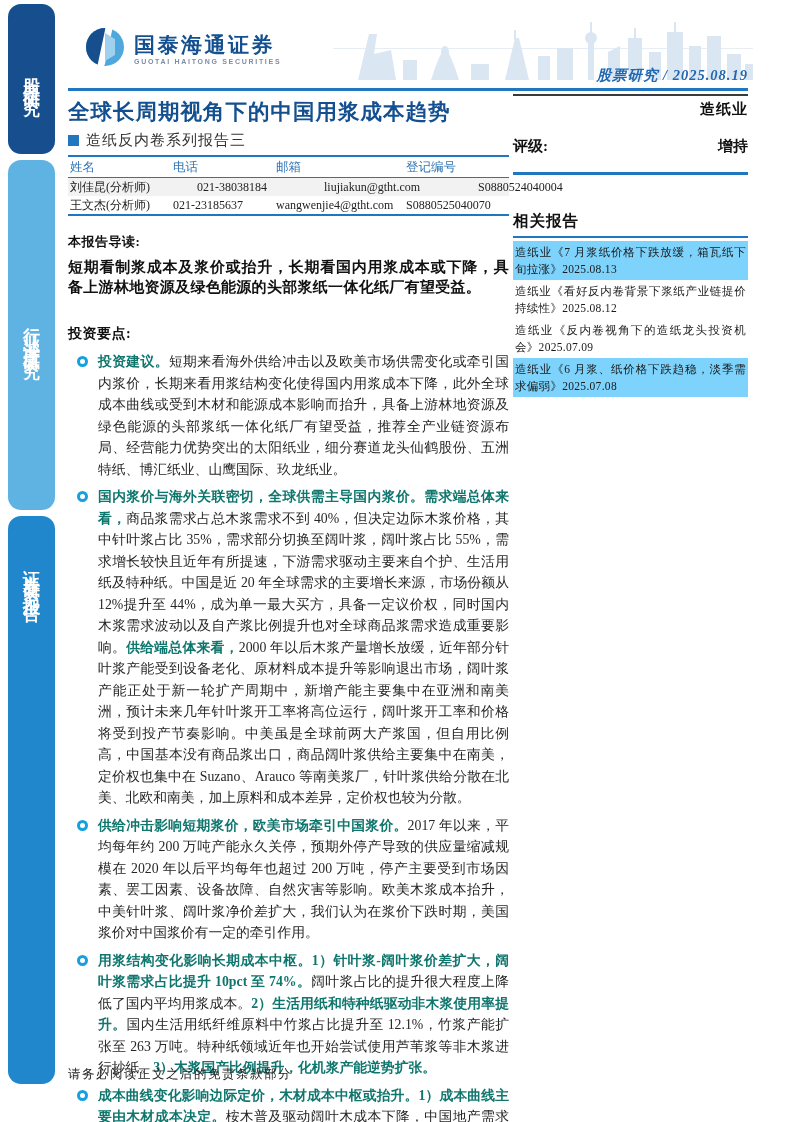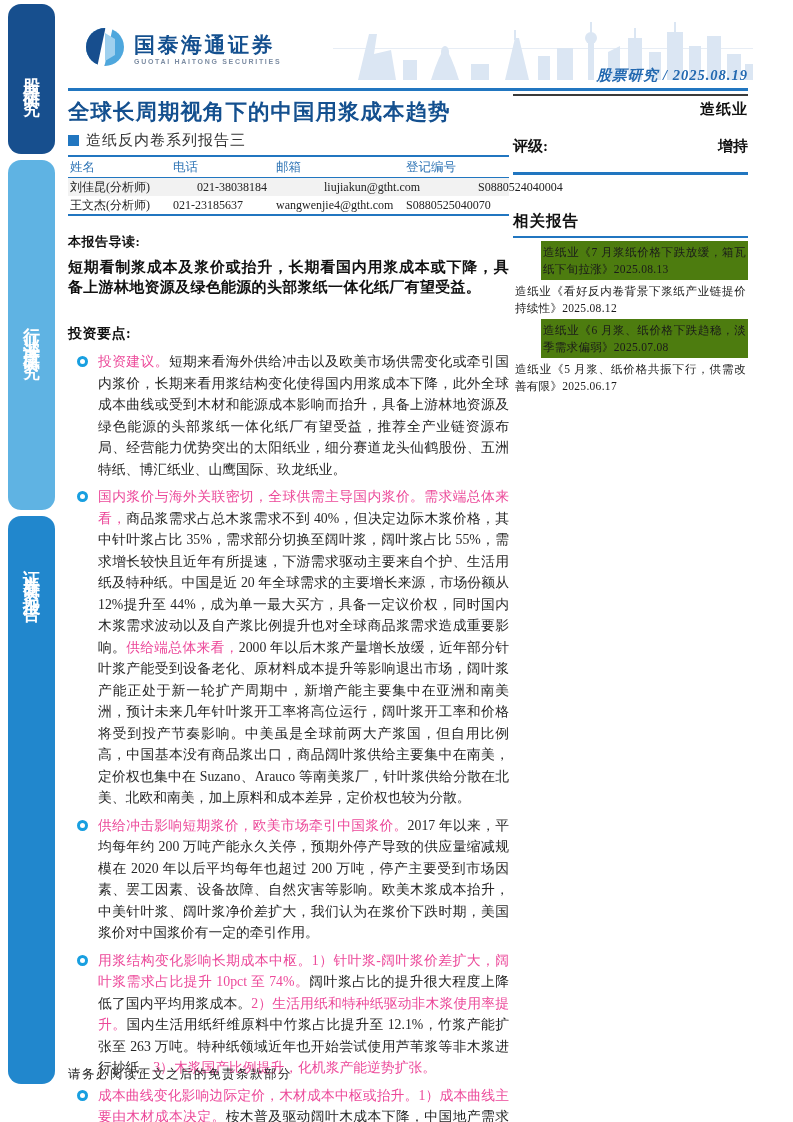--- a/index.html
+++ b/index.html
@@ -36,21 +36,21 @@
   .rating-row { position:absolute; left:513px; right:45px; top:137px;
                 display:flex; justify-content:space-between;
                 font-size:15px; font-weight:bold; color:#111; }
   .rc-blueline { position:absolute; left:513px; right:45px; top:172px; height:2.5px; background:#2176c0; }
   
   .related { position:absolute; left:513px; right:45px; top:211px; }
   .rel-head { font-size:15.5px; font-weight:bold; color:#111; letter-spacing:1px;
               padding-bottom:4px; border-bottom:2px solid #2176c0; margin-bottom:3px; }
   .rel-item { font-size:11.5px; line-height:16.5px; color:#1a1a1a; text-align:justify;
               padding:3px 2px; letter-spacing:0.3px; }
-  .rel-item.shade { background:#4d7c0f;margin-left:28px; }
+  .rel-item.shade { background:#7dd3fc; }
   
   .series { position:absolute; left:68px; top:131px; display:flex; align-items:center;
             font-size:15px; color:#333; letter-spacing:1px; }
   .series-sq { width:11px; height:11px; background:#2176c0; margin-right:7px; }
   .atable { position:absolute; left:68px; top:155px; width:441px;
             border-top:2.5px solid #2176c0; border-bottom:2.5px solid #2176c0;
             font-size:12px; }
   .arow { display:grid; grid-template-columns:103px 103px 130px 105px; align-items:center; }
   .arow.head { color:#2e74b5; border-bottom:1.5px solid #2176c0; height:21px; font-size:12.5px; }
   .arow.r1 { background:#f2f2f2; height:18px;gap:24px; }
@@ -59,21 +59,21 @@
   
   .main-col { position:absolute; left:68px; top:233px; width:441px; }
   .intro-head { font-size:13px; font-weight:bold; color:#111; margin-bottom:6px; letter-spacing:0.5px; }
   .intro-sum { font-size:15px; font-weight:bold; color:#111; line-height:20px;
                text-align:justify; margin-bottom:28px; letter-spacing:0.3px; }
   .kp-head { font-size:14px; font-weight:bold; color:#111; margin-bottom:8px; letter-spacing:0.5px; }
   .bullet { display:flex; margin-bottom:6px; }
   .ring { flex:0 0 11px; width:11px; height:11px; margin:5px 10px 0 9px;
           border:3px solid #189fe0; border-radius:50%; background:#fff; }
   .btext { flex:1; font-size:13.8px; line-height:21.5px; color:#262626; text-align:justify; }
-  .btext .b { font-weight:normal; color:#ec4899; }
+  .btext .b { font-weight:bold; color:#0f766e; }
   
   .footer { position:absolute; left:68px; top:1066px; font-size:12.5px; color:#222; letter-spacing:1.5px; }
 </style>
 </head>
 <body>
 
 <div class="page">
 
   <div class="sb-block sb1">
     <div class="sb-text">股票研究</div>
@@ -168,22 +168,22 @@
       <div class="acell">021-23185637</div>
       <div class="acell">wangwenjie4@gtht.com</div>
       <div class="acell">S0880525040070</div>
     </div>
   </div>
 
   <div class="related">
     <div class="rel-head">相关报告</div>
     <div class="rel-item shade">造纸业《7 月浆纸价格下跌放缓，箱瓦纸下旬拉涨》2025.08.13</div>
     <div class="rel-item">造纸业《看好反内卷背景下浆纸产业链提价持续性》2025.08.12</div>
+    <div class="rel-item">造纸业《反内卷视角下的造纸龙头投资机会》2025.07.09</div>
     <div class="rel-item shade">造纸业《6 月浆、纸价格下跌趋稳，淡季需求偏弱》2025.07.08</div>
-    <div class="rel-item">造纸业《5 月浆、纸价格共振下行，供需改善有限》2025.06.17</div>
   </div>
 
   <div class="main-col">
     <div class="intro-head">本报告导读:</div>
     <div class="intro-sum">短期看制浆成本及浆价或抬升，长期看国内用浆成本或下降，具备上游林地资源及绿色能源的头部浆纸一体化纸厂有望受益。</div>
     <div class="kp-head">投资要点:</div>
 
     <div class="bullet">
       <span class="ring"></span>
       <div class="btext"><span class="b">投资建议。</span><span>短期来看海外供给冲击以及欧美市场供需变化或牵引国内浆价，长期来看用浆结构变化使得国内用浆成本下降，此外全球成本曲线或受到木材和能源成本影响而抬升，具备上游林地资源及绿色能源的头部浆纸一体化纸厂有望受益，推荐全产业链资源布局、经营能力优势突出的太阳纸业，细分赛道龙头仙鹤股份、五洲特纸、博汇纸业、山鹰国际、玖龙纸业。</span></div>

